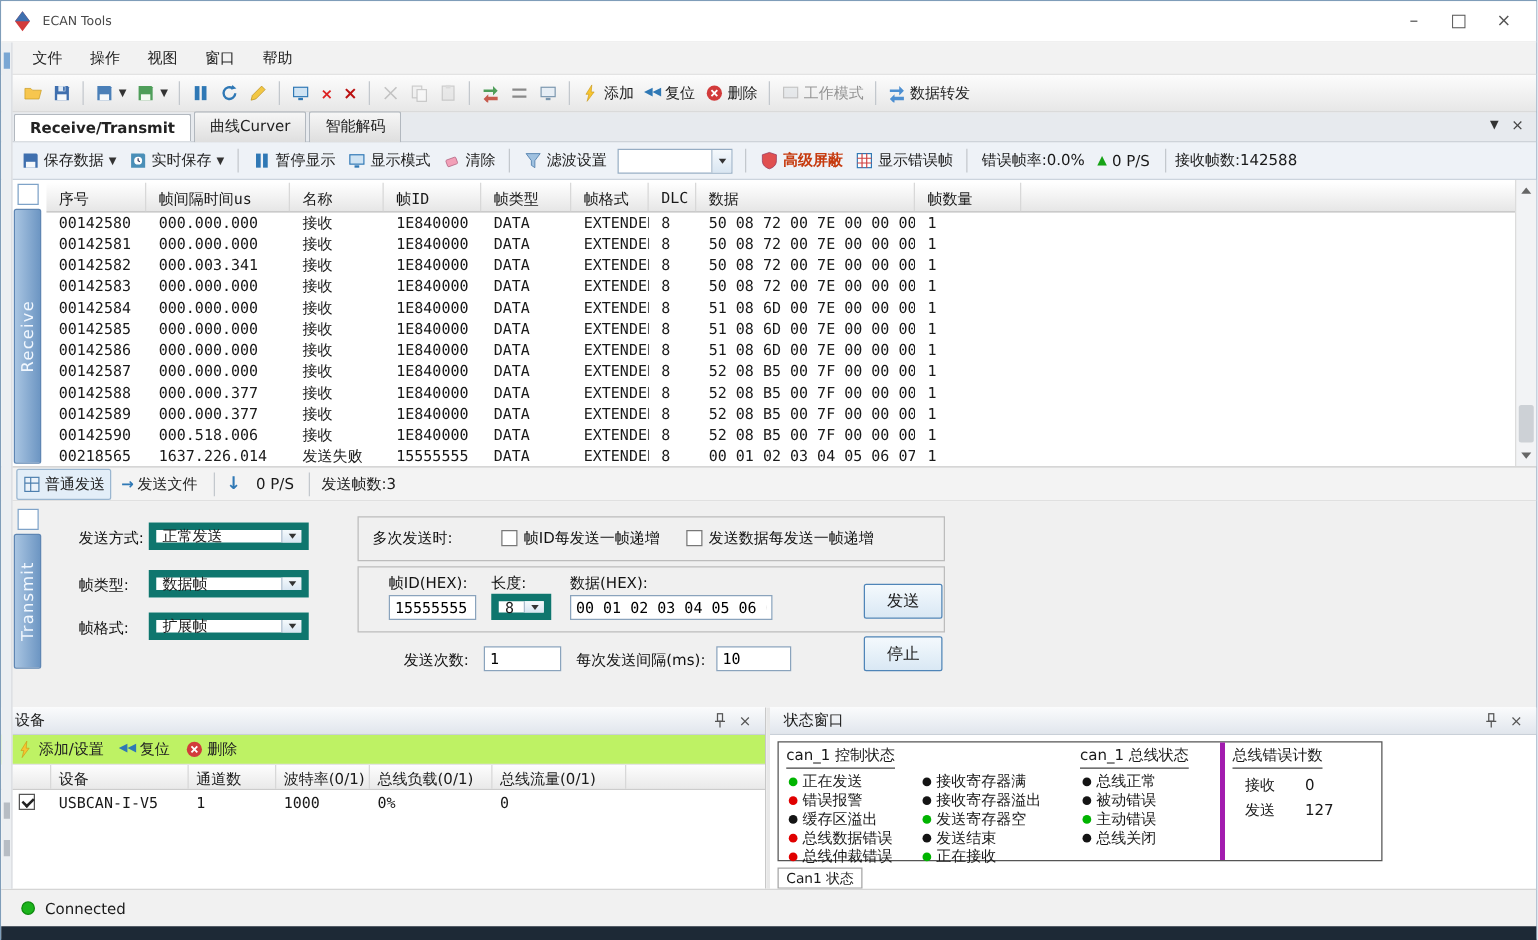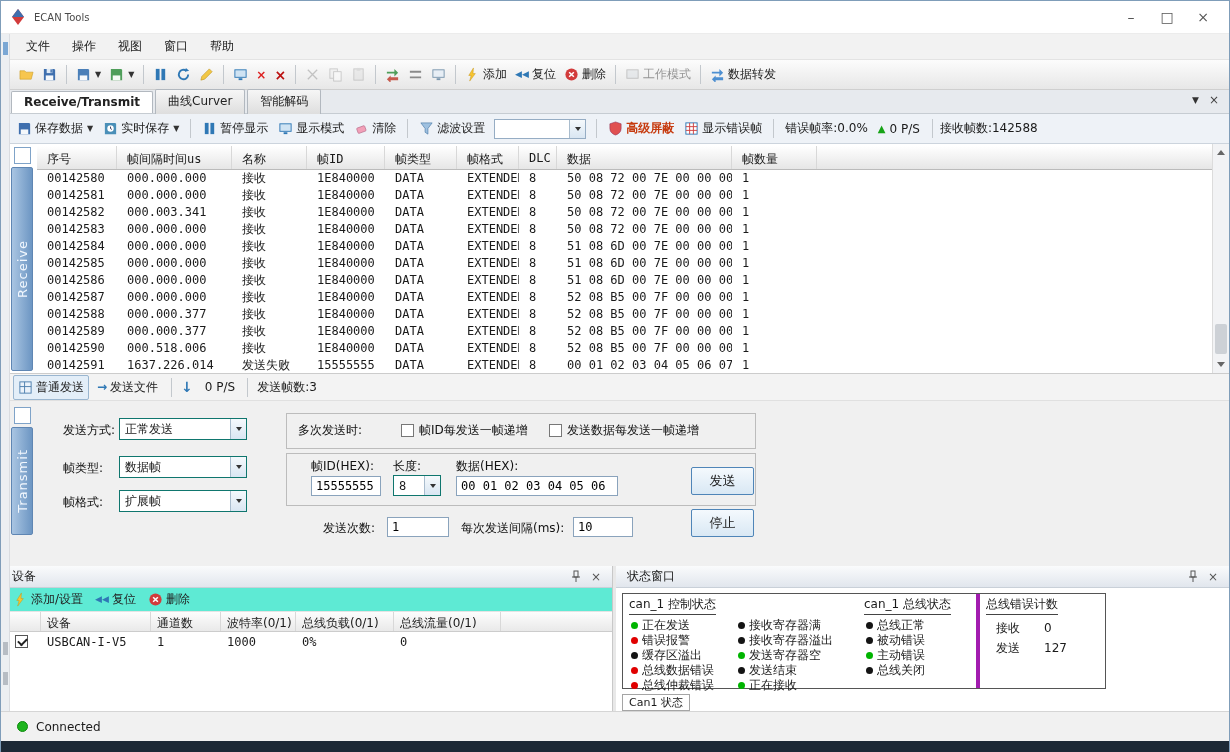--- a/index.html
+++ b/index.html
@@ -50,34 +50,34 @@
 .sb-btn{position:absolute;left:0;width:16px;height:17px;display:flex;align-items:center;justify-content:center}
 .tri-up-s{width:0;height:0;border-left:4px solid transparent;border-right:4px solid transparent;border-bottom:5px solid #666}
 .tri-dn-s{width:0;height:0;border-left:4px solid transparent;border-right:4px solid transparent;border-top:5px solid #666}
 .sb-thumb{position:absolute;left:2px;width:12px;height:30px;background:#cdd1d6;border-radius:2px}
 
 #txtoolbar{top:372px;height:28px;background:#f3f3f3;border-top:1px solid #cccccc;border-bottom:1px solid #e0e0e0;display:flex;align-items:center;padding-left:12px;gap:4px}
 .pressed{border:1px solid #9ab6d0;background:#e3eef8}
 
 #txbody{top:400px;height:165px;background:#f0f0f0}
 .lbl{position:absolute;white-space:nowrap;color:#111}
-.select{position:absolute;height:22px;background:#fff;border:1px solid #0f766e;display:flex;align-items:center}
+.select{position:absolute;height:22px;background:#fff;border:6px solid #0f766e;display:flex;align-items:center}
 .sel-text{flex:1;padding-left:5px;white-space:nowrap;overflow:hidden;font-family:"DejaVu Sans Mono","Liberation Mono",monospace}
 .tinput{position:absolute;height:20px;border:1px solid #8aa3bc;background:#fff;font:12px "DejaVu Sans Mono","Liberation Mono",monospace;padding:0 4px}
 .gbox{position:absolute;border:1px solid #bcbcbc}
 .cbx{position:absolute;width:13px;height:13px;border:1px solid #777;background:#fff}
 .btn{position:absolute;width:63px;height:28px;background:linear-gradient(#f4f9fd,#d9e8f4);border:1px solid #4f85b8;border-radius:2px;display:flex;align-items:center;justify-content:center;font-size:13px}
 
 #panels{top:565px;height:145px;display:flex}
 #devpanel{width:612px;background:#fff;border-right:1px solid #c8c8c8;position:relative}
 #stpanel{flex:1;background:#fff;position:relative;border-left:3px solid #e8e8e8}
 .phead{height:22px;background:linear-gradient(#fafbfc,#e1e6ed);border-bottom:1px solid #c9d0d8;display:flex;align-items:center;padding:0 6px}
 .ptitle{flex:1;padding-left:5px}
 .phicon{width:20px;display:flex;justify-content:center;align-items:center;color:#555}
-.devtb{height:24px;background:#5eead4;border-bottom:1px solid #e4e4e4;display:flex;align-items:flex-end;padding-left:8px;gap:4px}
+.devtb{height:24px;background:#bef264;border-bottom:1px solid #e4e4e4;display:flex;align-items:flex-end;padding-left:8px;gap:4px}
 .devhead{height:20px;display:flex;background:linear-gradient(#fdfdfd,#e9e9e9);border-bottom:1px solid #ccc}
 .devhead .sp{width:40px;border-right:1px solid #d8d8d8}
 .devhead .rep{display:contents}
 .devhead .rep div{padding:3px 0 0 6px;border-right:1px solid #d8d8d8;font-size:12px;white-space:nowrap;overflow:hidden}
 .devhead .rep div:nth-of-type(1){width:110px}
 .devhead .rep div:nth-of-type(2){width:70px}
 .devhead .rep div:nth-of-type(3){width:75px}
 .devhead .rep div:nth-of-type(4){width:98px}
 .devhead .rep div:nth-of-type(5){width:107px}
 .devrow{height:19px;display:flex;align-items:center;font-family:"DejaVu Sans Mono","Liberation Mono",monospace}
@@ -494,21 +494,21 @@
             <div class="c">接收</div>
             <div class="c">1E840000</div>
             <div class="c">DATA</div>
             <div class="c">EXTENDED</div>
             <div class="c">8</div>
             <div class="c">52 08 B5 00 7F 00 00 00</div>
             <div class="c">1</div>
           </div>
 
           <div class="rxrow">
-            <div class="c">00142591</div>
+            <div class="c">00218565</div>
             <div class="c">1637.226.014</div>
             <div class="c">发送失败</div>
             <div class="c">15555555</div>
             <div class="c">DATA</div>
             <div class="c">EXTENDED</div>
             <div class="c">8</div>
             <div class="c">00 01 02 03 04 05 06 07</div>
             <div class="c">1</div>
           </div>
         </div>

